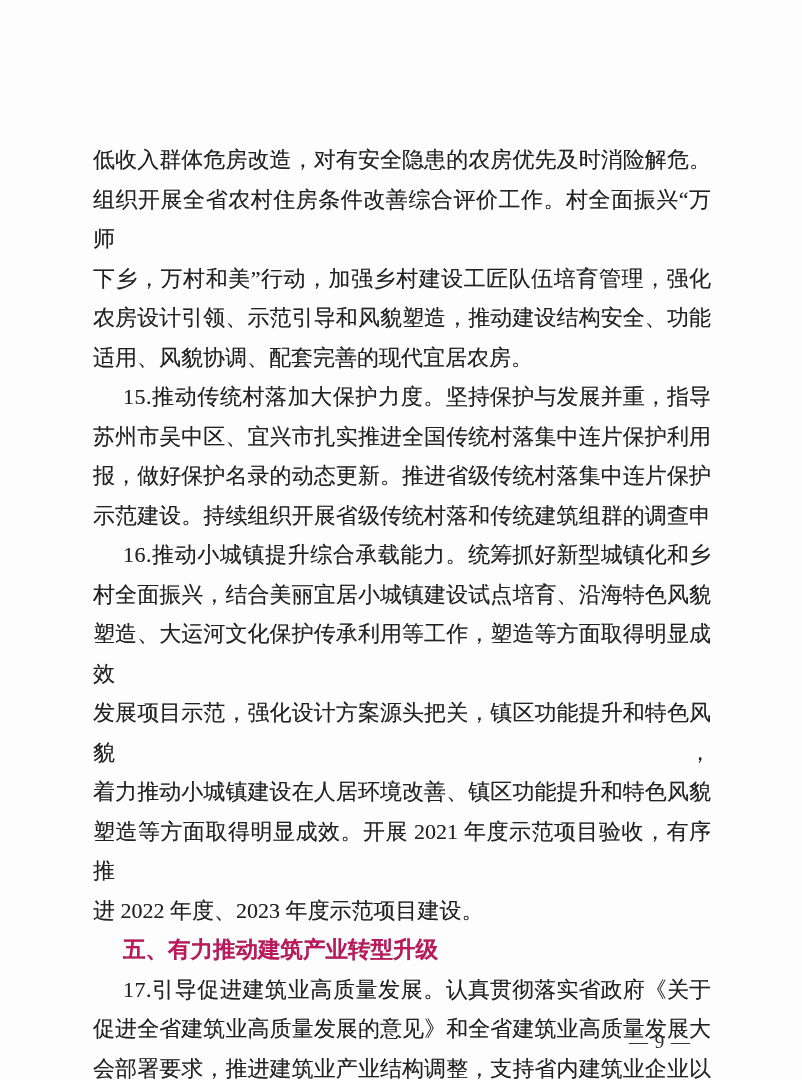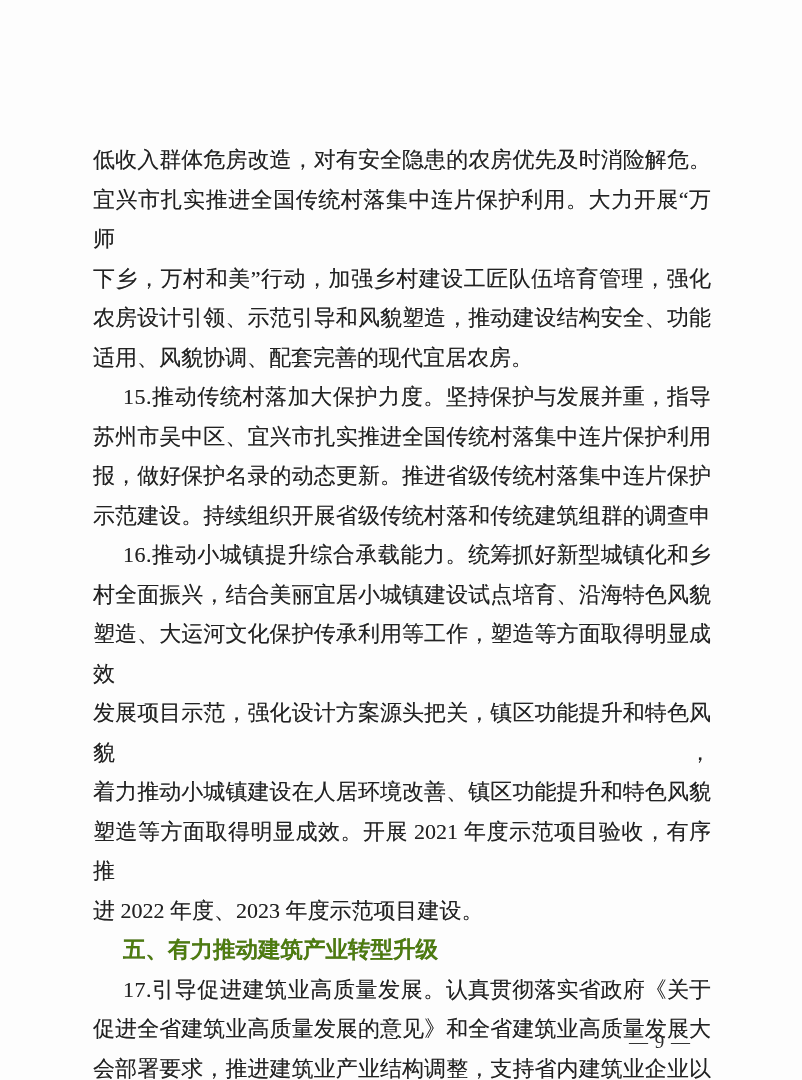--- a/index.html
+++ b/index.html
@@ -44,21 +44,21 @@
     text-indent: 30px;
   }
   .lead {
     font-weight: normal;
     letter-spacing: 0.5px;
   }
   .heading {
     font-family: Liberation Serif, serif;
     font-weight: bold;
     font-size: 22.5px;
-    color: #4d7c0f;
+    color: #be185d;
     text-indent: 30px;
     text-align: left;
     text-align-last: left;
   }
   .page-number {
     position: absolute;
     left: 615px;
     top: 1031px;
     width: 90px;
     text-align: center;
@@ -69,21 +69,21 @@
   }
 </style>
 </head>
 <body>
 
 <div class="page">
 
   <div class="text-block">
 
     <div class="ln">低收入群体危房改造，对有安全隐患的农房优先及时消险解危。</div>
-    <div class="ln">宜兴市扎实推进全国传统村落集中连片保护利用。大力开展“万师</div>
+    <div class="ln">组织开展全省农村住房条件改善综合评价工作。村全面振兴“万师</div>
     <div class="ln">下乡，万村和美”行动，加强乡村建设工匠队伍培育管理，强化</div>
     <div class="ln">农房设计引领、示范引导和风貌塑造，推动建设结构安全、功能</div>
     <div class="ln end">适用、风貌协调、配套完善的现代宜居农房。</div>
 
     <div class="ln first">
       <span class="lead">15.推动传统村落加大保护力度。</span><span>坚持保护与发展并重，指导</span>
     </div>
     <div class="ln">苏州市吴中区、宜兴市扎实推进全国传统村落集中连片保护利用</div>
     <div class="ln">报，做好保护名录的动态更新。推进省级传统村落集中连片保护</div>
     <div class="ln">示范建设。持续组织开展省级传统村落和传统建筑组群的调查申</div>

